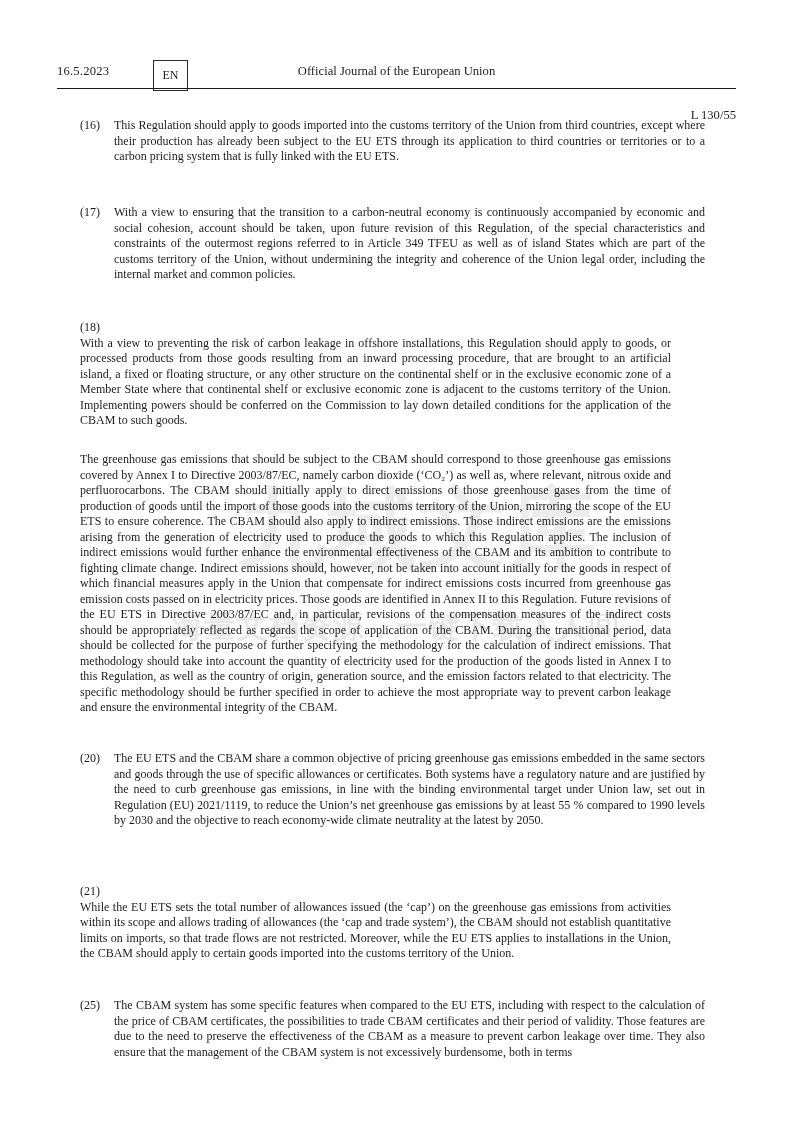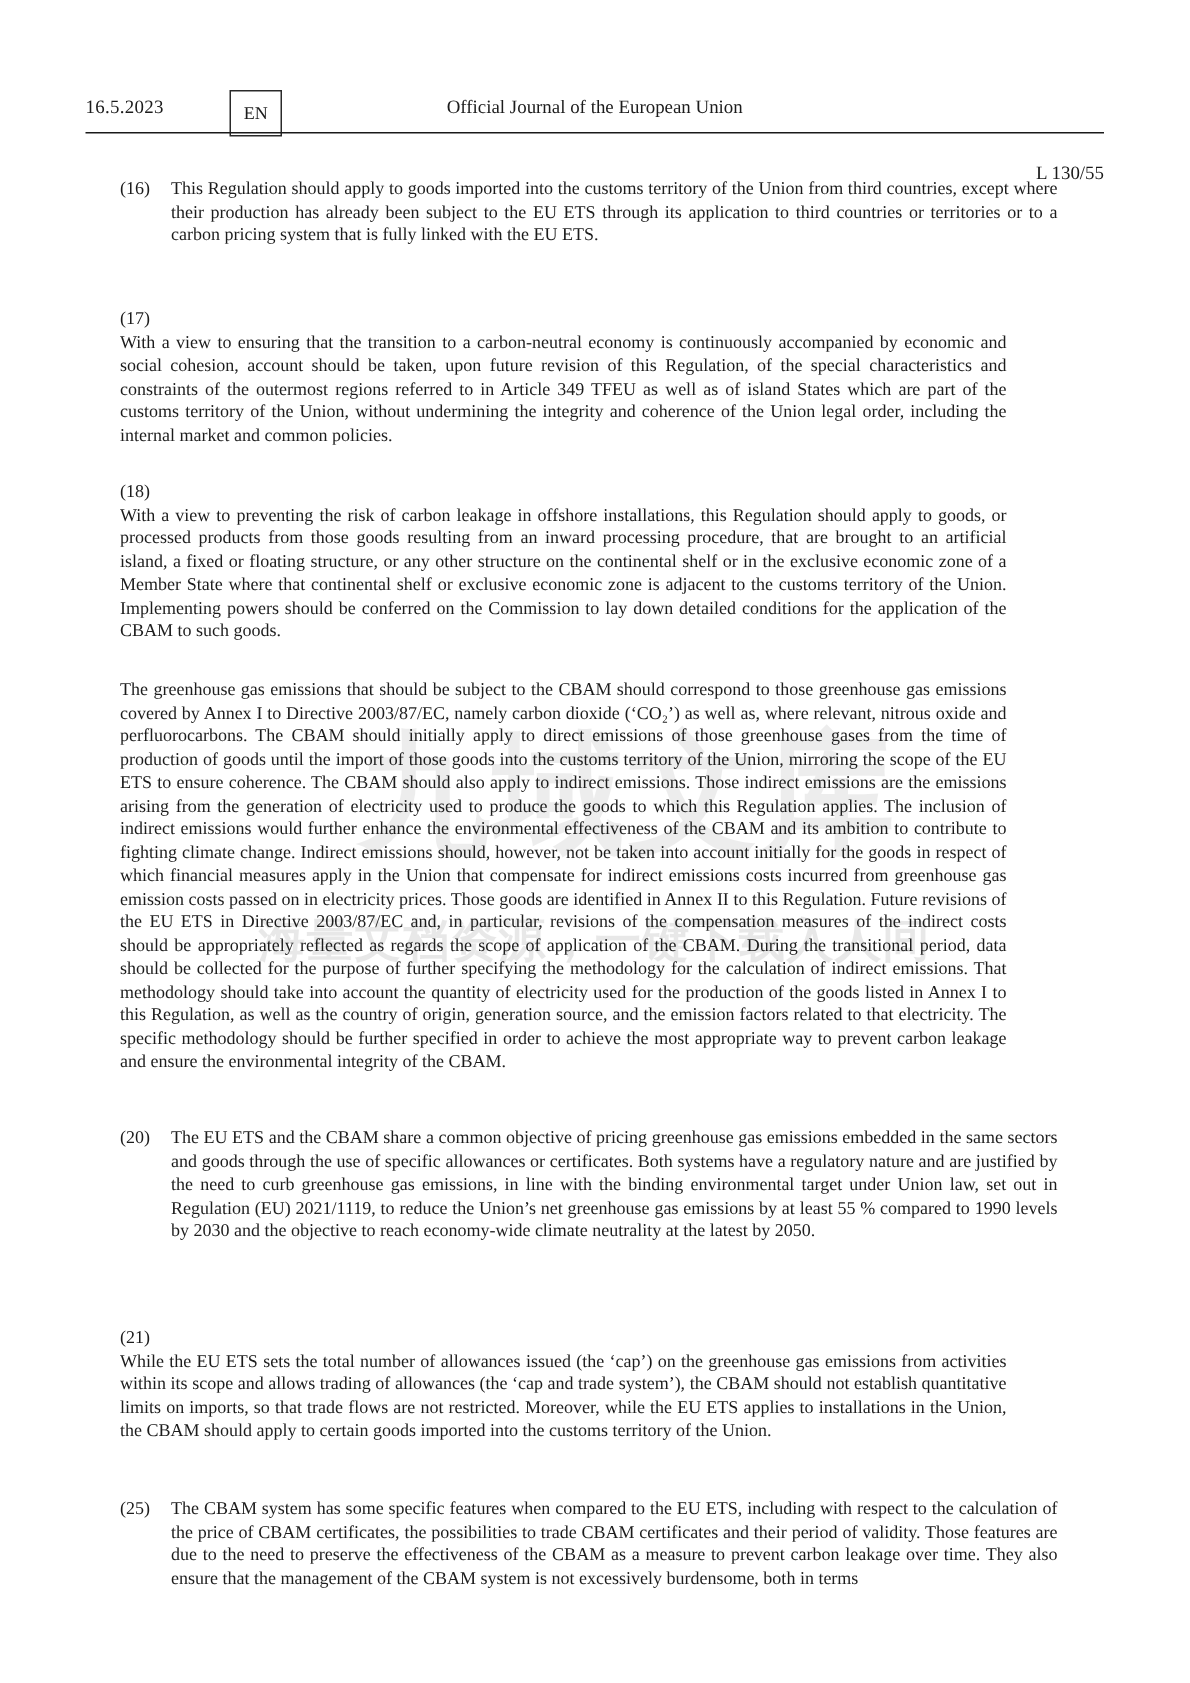--- a/index.html
+++ b/index.html
@@ -101,21 +101,21 @@
   .recital .num {
     flex: none;
     width: 34px;
   }
   .recital .text {
     flex: none;
     width: 591px;
     text-align: justify;
   }
   .r16 { top: 118px; }
-  .r17 { top: 205px; flex-direction: column; }
+  .r17 { top: 205px; }
   .r18 { top: 320px; flex-direction: column; }
   .r19 { top: 452px; }
   .r20 { top: 751px; }
   .r21 { top: 884px; flex-direction: column; }
   .r22 { top: 998px; }
 </style>
 </head>
 <body>
 
 <div class="page">

